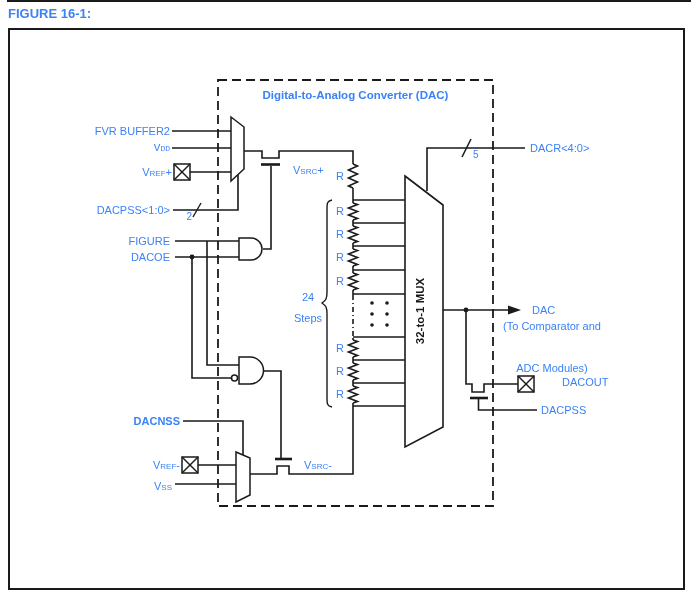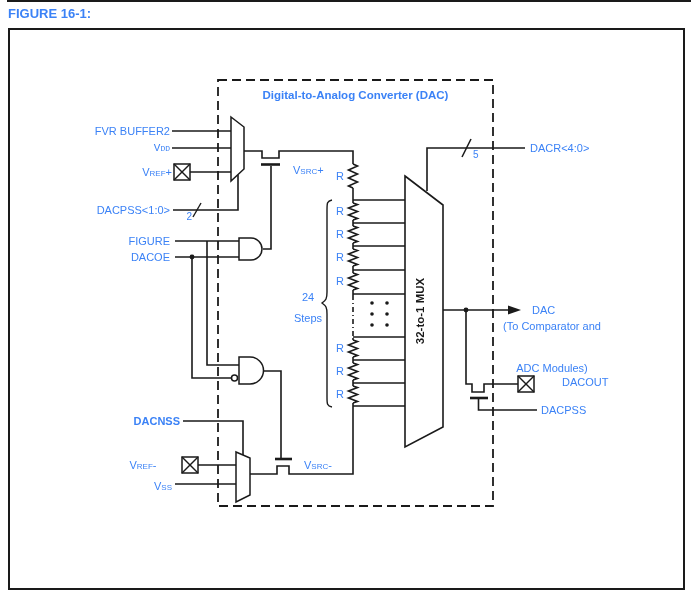--- a/index.html
+++ b/index.html
@@ -153,21 +153,21 @@
   <div class="lbl ra" style="left:122px;top:166px;width:50px;"><span>V</span><span class="sub">REF</span><span>+</span></div>
 
   <div class="lbl ra" style="left:90px;top:204px;width:80px;">DACPSS&lt;1:0&gt;</div>
   <div class="lbl ra small" style="left:172px;top:211px;width:20px;">2</div>
 
   <div class="lbl ra" style="left:110px;top:235px;width:60px;">FIGURE</div>
   <div class="lbl ra" style="left:110px;top:251px;width:60px;">DACOE</div>
 
   <div class="lbl ra" style="left:120px;top:415px;width:60px;font-weight:bold;">DACNSS</div>
 
-  <div class="lbl ra" style="left:118px;top:459px;width:50px;text-align:center;"><span>V</span><span class="sub">REF</span><span>-</span></div>
+  <div class="lbl ra" style="left:130px;top:459px;width:50px;"><span>V</span><span class="sub">REF</span><span>-</span></div>
 
   <div class="lbl ra" style="left:122px;top:480px;width:50px;"><span>V</span><span class="sub">SS</span></div>
 
   <div class="lbl" style="left:293px;top:137px;margin-top:27px;"><span>V</span><span class="sub">SRC</span><span>+</span></div>
 
   <div class="lbl" style="left:304px;top:459px;"><span>V</span><span class="sub">SRC</span><span>-</span></div>
 
   <div class="lbl ra" style="left:328px;top:170px;width:16px;">R</div>
   <div class="lbl ra" style="left:328px;top:205px;width:16px;">R</div>
   <div class="lbl ra" style="left:328px;top:228px;width:16px;">R</div>

